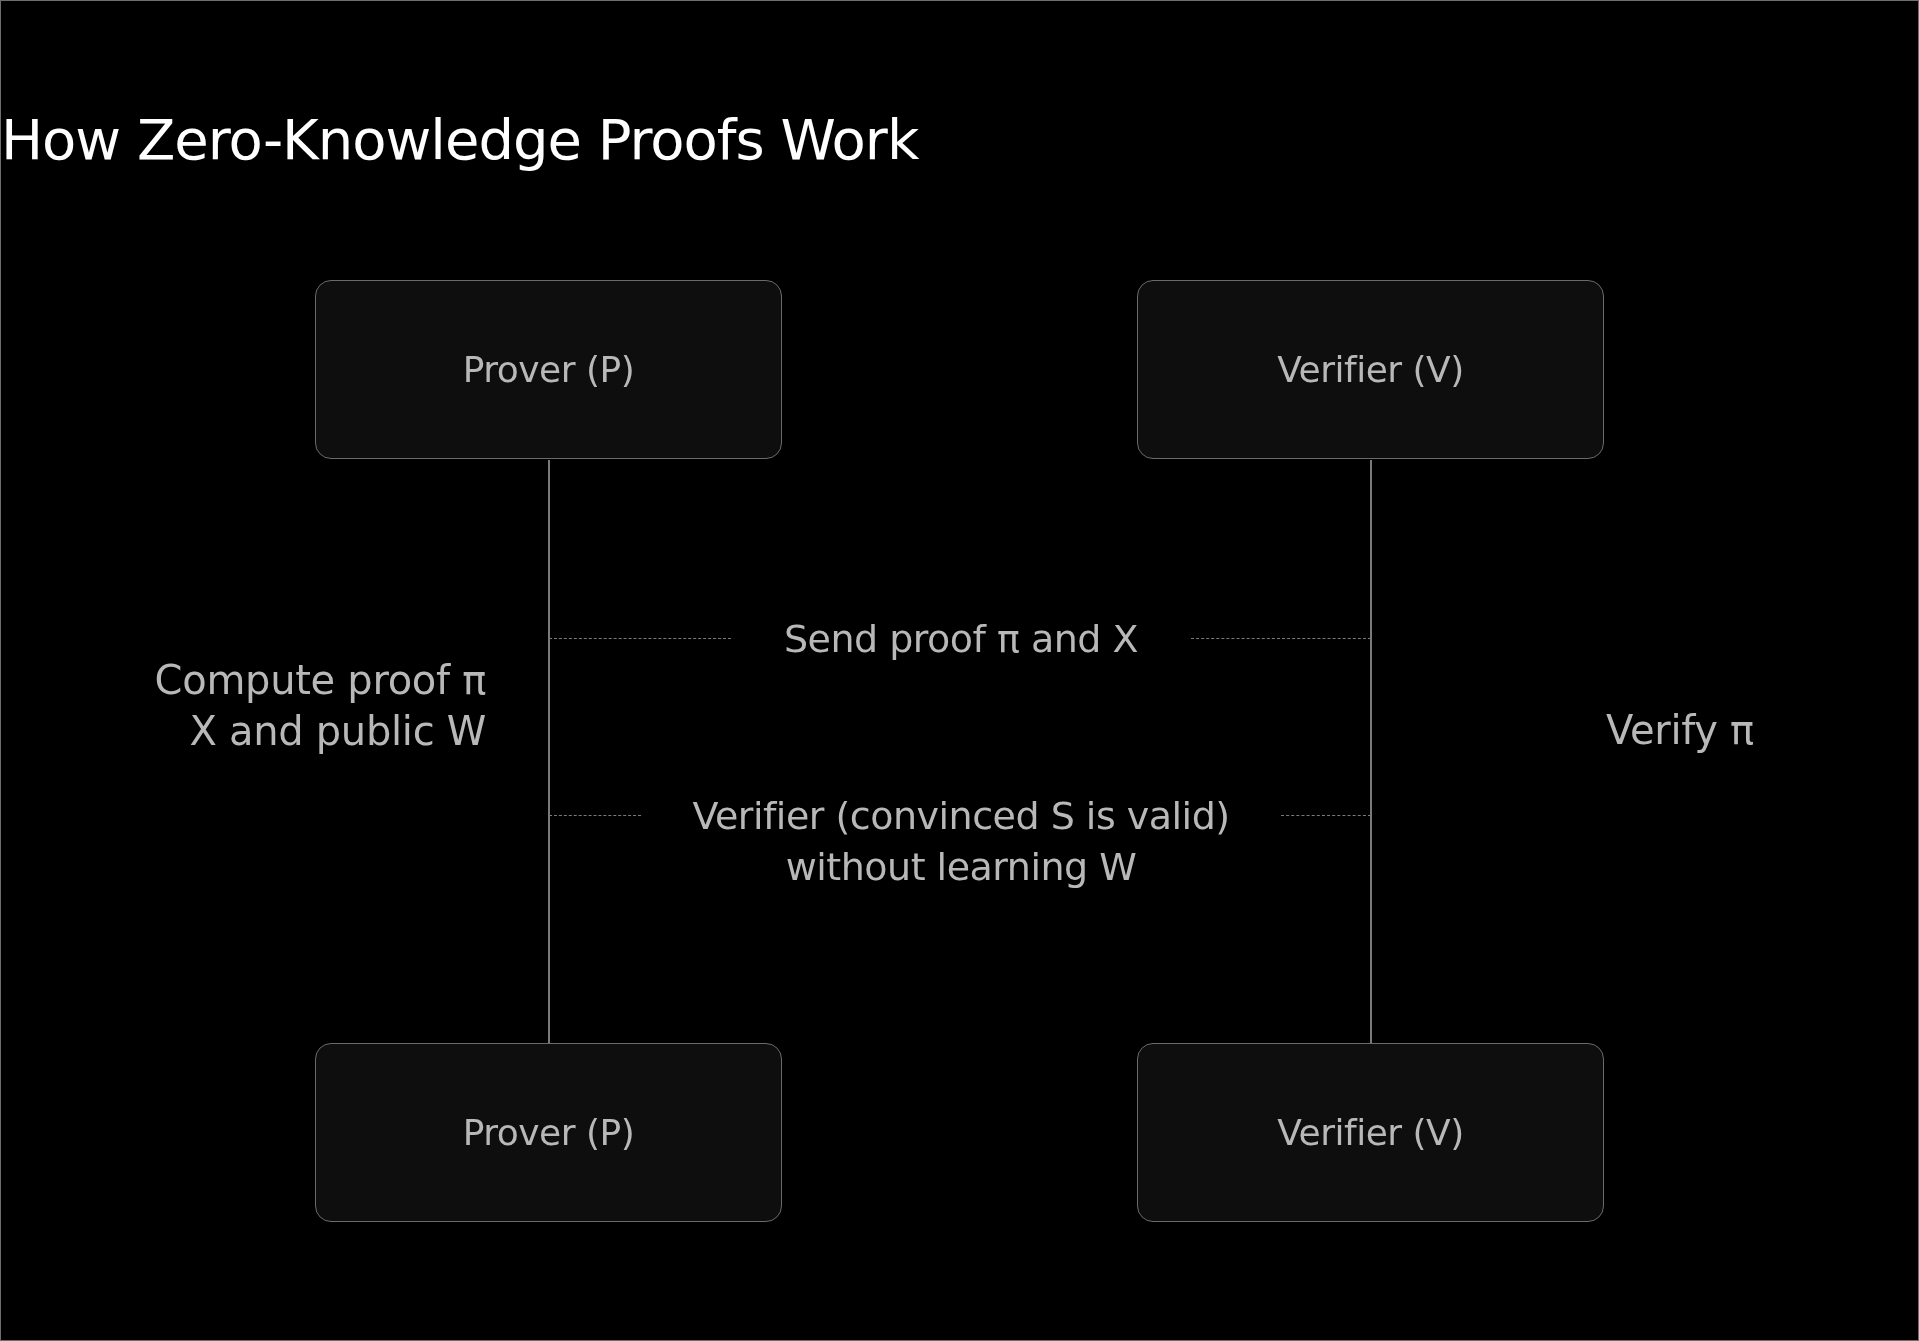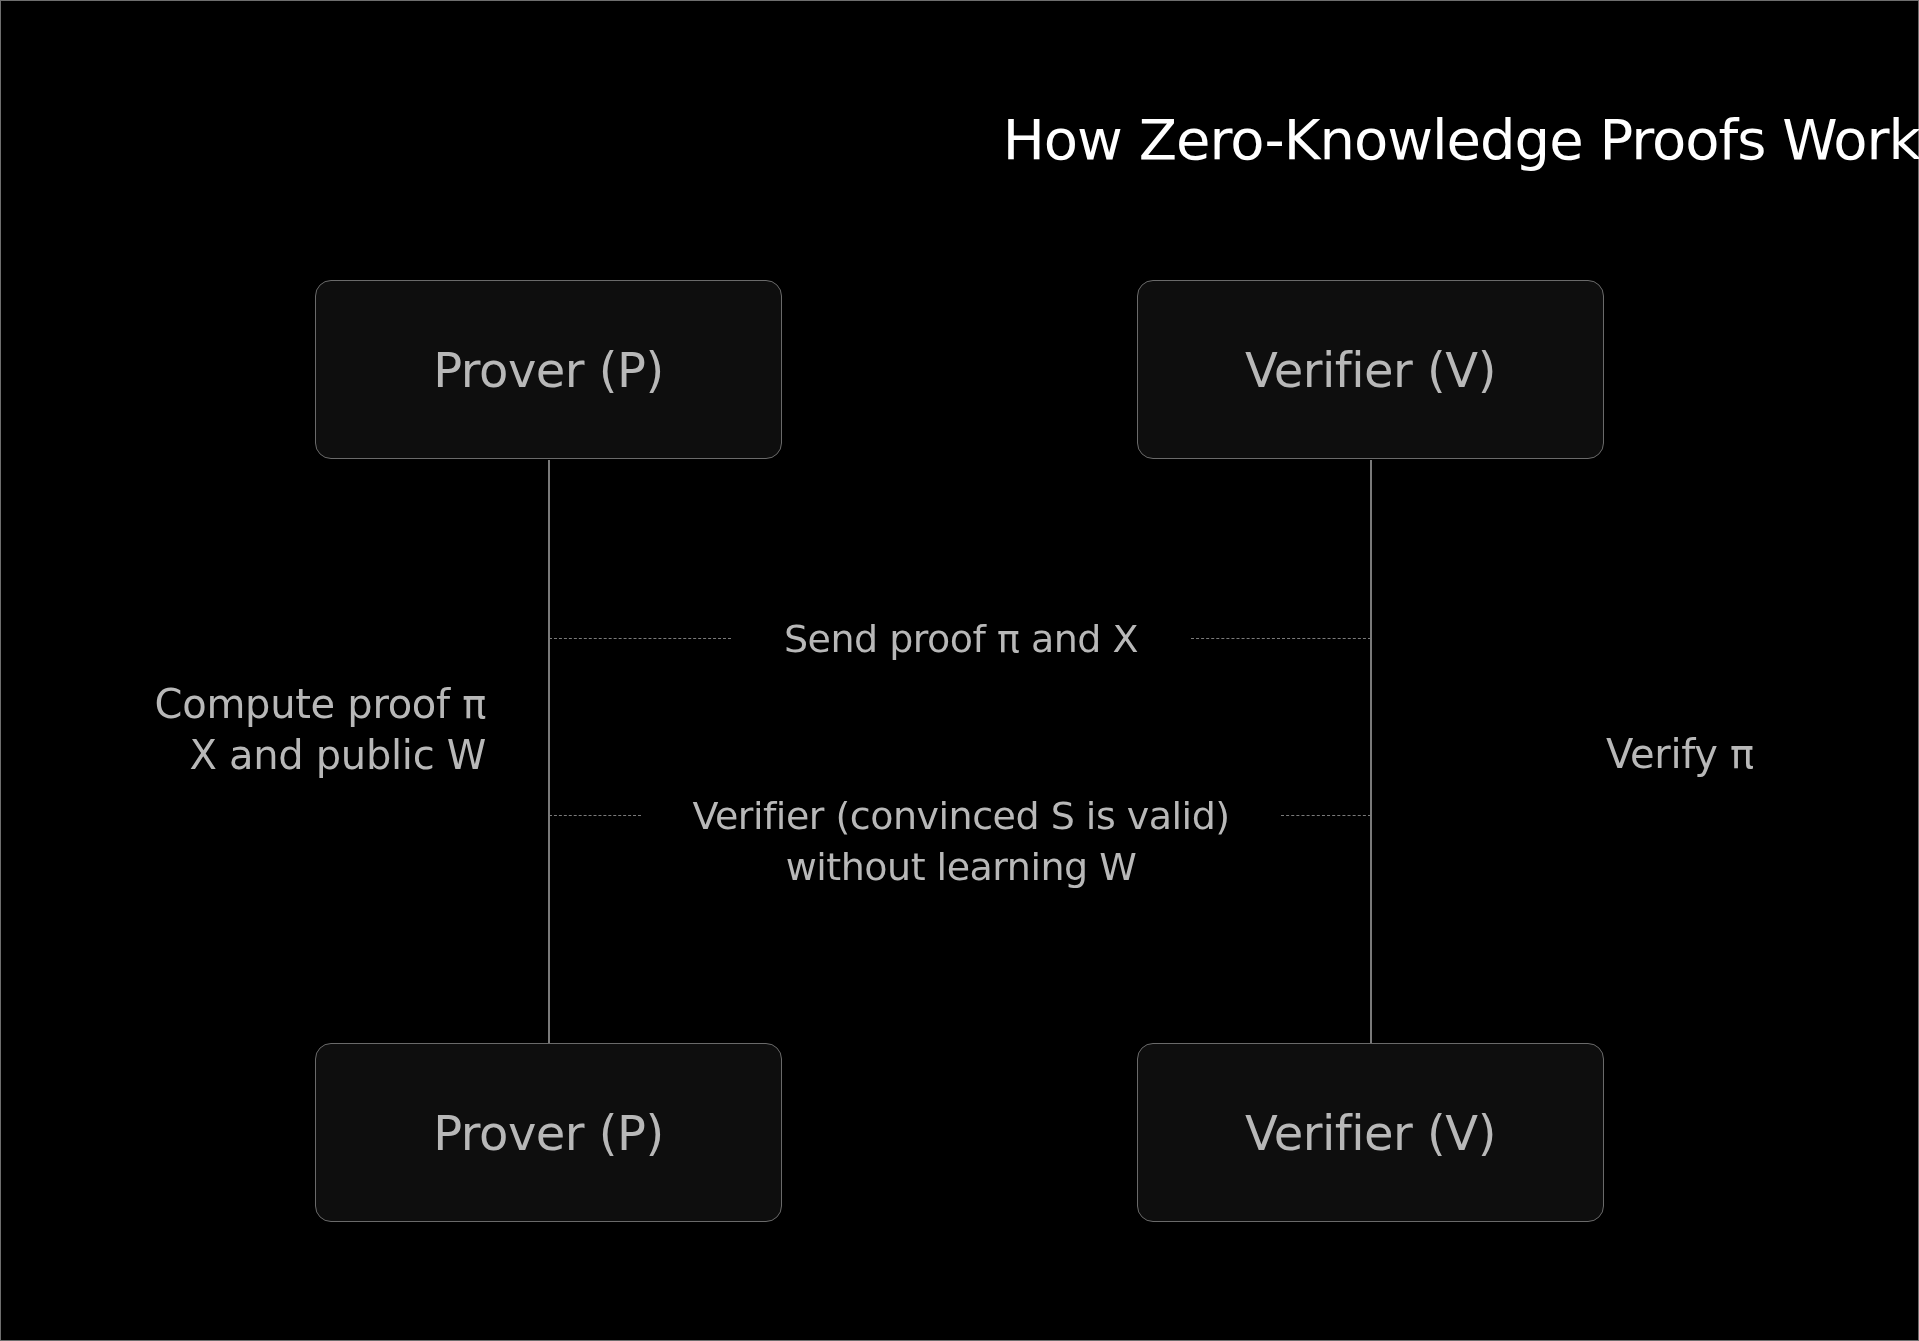--- a/index.html
+++ b/index.html
@@ -1,31 +1,31 @@
 <!DOCTYPE html>
 <html><head>
 <meta charset="utf-8">
 <style>
   html, body { margin: 0; padding: 0; background: #000; }
   body { width: 1919px; height: 1341px; position: relative; overflow: hidden;
          font-family: "DejaVu Sans", "Liberation Sans", sans-serif; }
   .frame { position: absolute; left: 0; top: 0; width: 1917px; height: 1339px;
            border: 1px solid #6e6e6e; background: #000; }
-  .title { position: absolute; left: 0; width: 1919px; top: 104px; text-align: right;
+  .title { position: absolute; left: 0; width: 1919px; top: 104px; text-align: left;
            color: #ffffff; font-size: 56px; letter-spacing: -1px; line-height: 70px; }
   .actor { position: absolute; width: 467px; height: 179px; box-sizing: border-box;
            border: 1.5px solid #6a6a6a; border-radius: 16px; background: #0e0e0e;
            display: flex; align-items: center; justify-content: center;
-           color: #b8b8b8; font-size: 48px; letter-spacing: -0.5px; }
+           color: #b8b8b8; font-size: 36px; letter-spacing: -0.5px; }
   .lifeline { position: absolute; width: 1.5px; background: #7a7a7a; }
   .dash { position: absolute; height: 0; border-top: 1.5px dashed #7a7a7a; }
   .msg { position: absolute; color: #b8b8b8; font-size: 38px; line-height: 51px;
          text-align: center; letter-spacing: -0.5px; white-space: nowrap; }
   .note { position: absolute; color: #b8b8b8; font-size: 40px; line-height: 51px;
-          letter-spacing: -0.3px; white-space: nowrap; margin-top: 24px; }
+          letter-spacing: -0.3px; white-space: nowrap; }
 </style>
 </head>
 <body>
 
 <div class="frame">
 
   <div class="title">How Zero-Knowledge Proofs Work</div>
 
   <div class="actor" style="left:314px; top:279px;">
     <span>Prover (P)</span>

